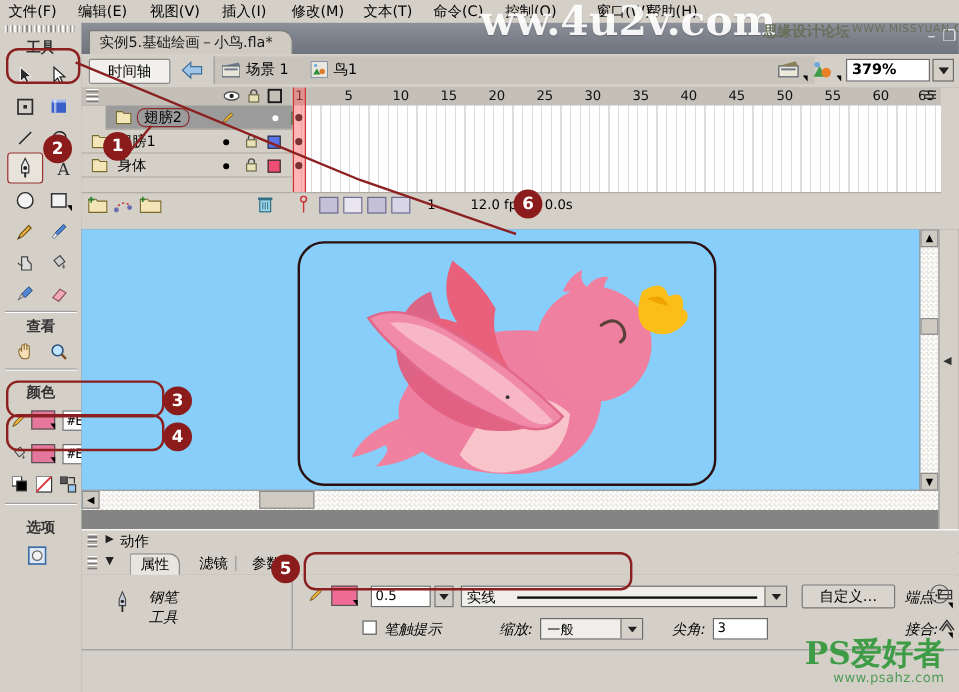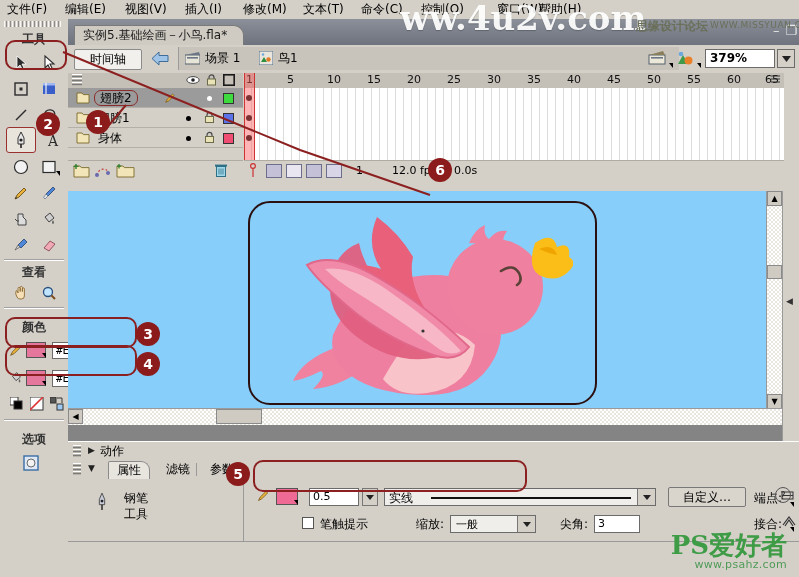--- a/index.html
+++ b/index.html
@@ -53,21 +53,21 @@
   .zoomfield{position:absolute;right:24px;top:4px;width:70px;height:19px;background:#fff;border:1px solid #6b6b6b;
     box-sizing:border-box;font-size:12px;font-weight:bold;line-height:17px;padding-left:4px;}
   .zoomarrow{position:absolute;right:4px;top:4px;width:18px;height:19px;background:#d4d0c8;border:1px solid #6b6b6b;
     box-sizing:border-box;display:flex;align-items:center;justify-content:center;}
 
   
   .timeline{position:absolute;left:0;top:54px;width:731px;height:118px;background:#d4d0c8;border-bottom:1px solid #8a8a8a;}
   .layerhdr{position:absolute;left:0;top:0;width:175px;height:15px;background:#c4c0b8;border-bottom:1px solid #8a8a8a;}
   .layerlist{position:absolute;left:0;top:15px;width:175px;height:72px;background:#d4d0c8;}
   .layerrow{position:absolute;left:0;width:175px;height:20px;border-bottom:1px solid #b4b0a8;box-sizing:border-box;}
-  .layerrow.active{background:#9b9b9b;}
+  .layerrow.active{background:#9b9b9b;margin-left:20px;}
   .lname{position:absolute;left:30px;top:3px;font-size:12px;line-height:14px;white-space:nowrap;}
   .lname.boxed{border:1px solid #8a2b2b;border-radius:7px;padding:0 5px;left:26px;top:2px;}
   .ldot{position:absolute;width:5px;height:5px;border-radius:50%;background:#000;top:8px;}
   .ldot.white{background:#fff;}
   .lcolor{position:absolute;width:11px;height:11px;top:5px;border:1px solid #333;box-sizing:border-box;}
   .lbtnrow{position:absolute;left:0;top:87px;width:175px;height:20px;background:#d4d0c8;border-top:1px solid #b0aca4;}
 
   .ruler{position:absolute;left:176px;top:0;width:540px;height:15px;background:#c4c0b8;border-bottom:1px solid #8a8a8a;}
   .rnum{position:absolute;top:0;font-size:11px;line-height:14px;color:#111;}
   .frames{position:absolute;left:176px;top:15px;width:540px;height:72px;background:#fff;
@@ -94,21 +94,21 @@
   .sbthumb{position:absolute;background:#cfcbc3;border:1px solid #8a8a8a;box-sizing:border-box;}
 
   
   .actionbar{position:absolute;left:0;top:422px;width:731px;height:18px;background:#d4d0c8;border-top:1px solid #fff;border-bottom:1px solid #9a9a9a;}
   .tabbar{position:absolute;left:0;top:440px;width:731px;height:20px;background:#d4d0c8;border-bottom:1px solid #9a9a9a;}
   .ptab{position:absolute;top:2px;height:18px;line-height:17px;font-size:12px;padding:0 8px;}
   .ptab.on{background:#e8e5df;border:1px solid #8a8a8a;border-bottom:none;border-radius:2px 9px 0 0;}
   .propbody{position:absolute;left:0;top:460px;width:731px;height:62px;background:#d4d0c8;}
   .propdiv{position:absolute;left:175px;top:460px;width:1px;height:62px;background:#9a9a9a;}
   .propbottom{position:absolute;left:0;top:522px;width:731px;height:36px;background:#d4d0c8;border-top:1px solid #9a9a9a;}
-  .ptxt{position:absolute;font-size:12px;line-height:14px;white-space:nowrap;}
+  .ptxt{position:absolute;font-size:12px;line-height:14px;white-space:nowrap;font-style:italic;}
   .pfield{position:absolute;height:18px;background:#fff;border:1px solid #6b6b6b;box-sizing:border-box;font-size:11px;
      line-height:16px;padding-left:3px;}
   .pcombo{position:absolute;height:18px;background:#f0eeea;border:1px solid #6b6b6b;box-sizing:border-box;}
   .carbtn{position:absolute;width:16px;height:16px;background:#d4d0c8;border:1px solid #777;box-sizing:border-box;
      display:flex;align-items:center;justify-content:center;}
   .pbtn{position:absolute;height:20px;background:#d9d5cd;border:1px solid #787878;box-sizing:border-box;
      font-size:12px;line-height:18px;text-align:center;border-radius:2px;}
   .chk{position:absolute;width:12px;height:12px;background:#fff;border:1px solid #555;box-sizing:border-box;}
 
   

